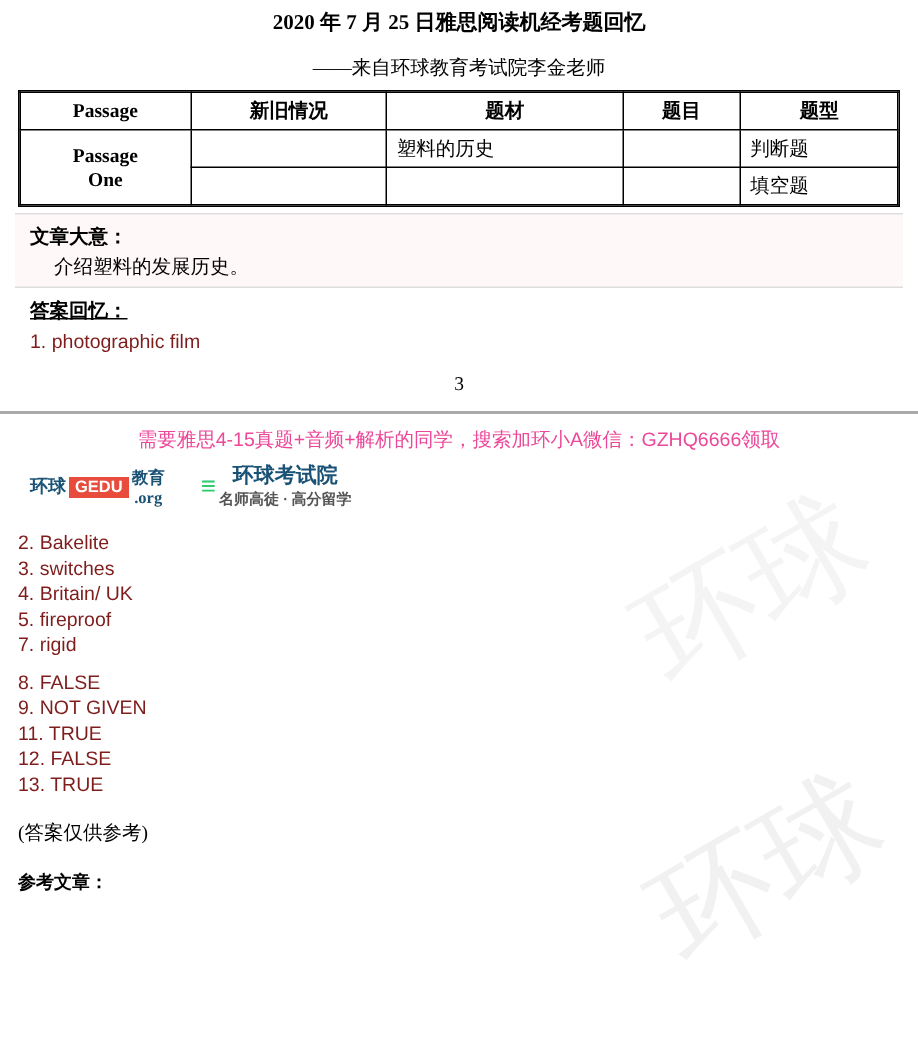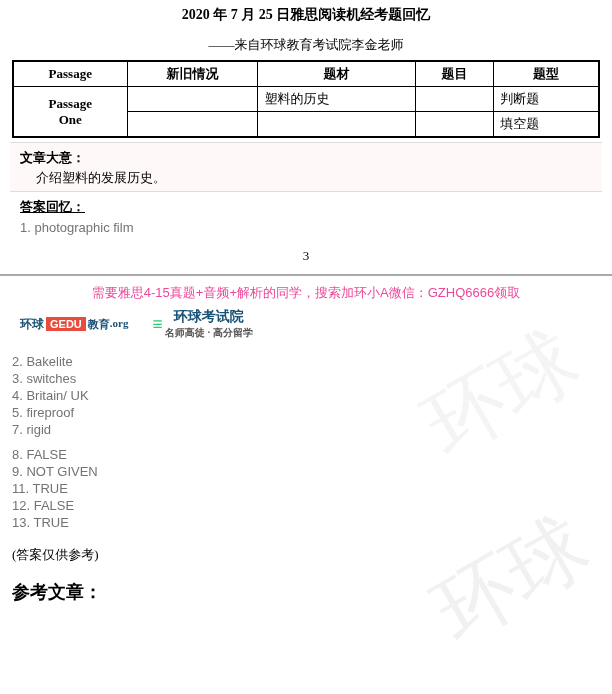--- a/index.html
+++ b/index.html
@@ -85,21 +85,21 @@
     }
 
     .answer-title {
       font-weight: bold;
       font-size: 13px;
       margin-bottom: 4px;
       text-decoration: underline;
     }
 
     .answer-item {
-      color: #737373;
+      color: #7f1d1d;
       font-size: 13px;
       margin-bottom: 1px;
       font-family: Arial, sans-serif;
     }
 
     .page-number {
       text-align: center;
       font-size: 13px;
       margin: 8px 0;
       color: #000;
@@ -146,21 +146,21 @@
       color: #fff;
       font-size: 11px;
       font-weight: bold;
       padding: 1px 4px;
       margin: 0 2px;
       font-family: Arial, sans-serif;
     }
 
     .logo-edu-org {
       display: flex;
-      flex-direction: row;
+      flex-direction: column;
       font-size: 11px;
       color: #1a5276;
       font-family: SimSun, "宋体", serif;
     }
 
     .logo-kaoshi {
       display: flex;
       align-items: center;
       font-size: 14px;
       color: #1a5276;
@@ -194,21 +194,21 @@
 
     .note-text {
       font-size: 13px;
       color: #000;
       padding: 4px 12px;
       font-family: SimSun, "宋体", serif;
     }
 
     .ref-title {
       font-weight: bold;
-      font-size: 18px;
+      font-size: 12px;
       color: #000;
       padding: 4px 12px 0 12px;
       font-family: SimSun, "宋体", serif;
     }
 
     
     .watermark {
       position: absolute;
       bottom: 60px;
       right: 20px;

